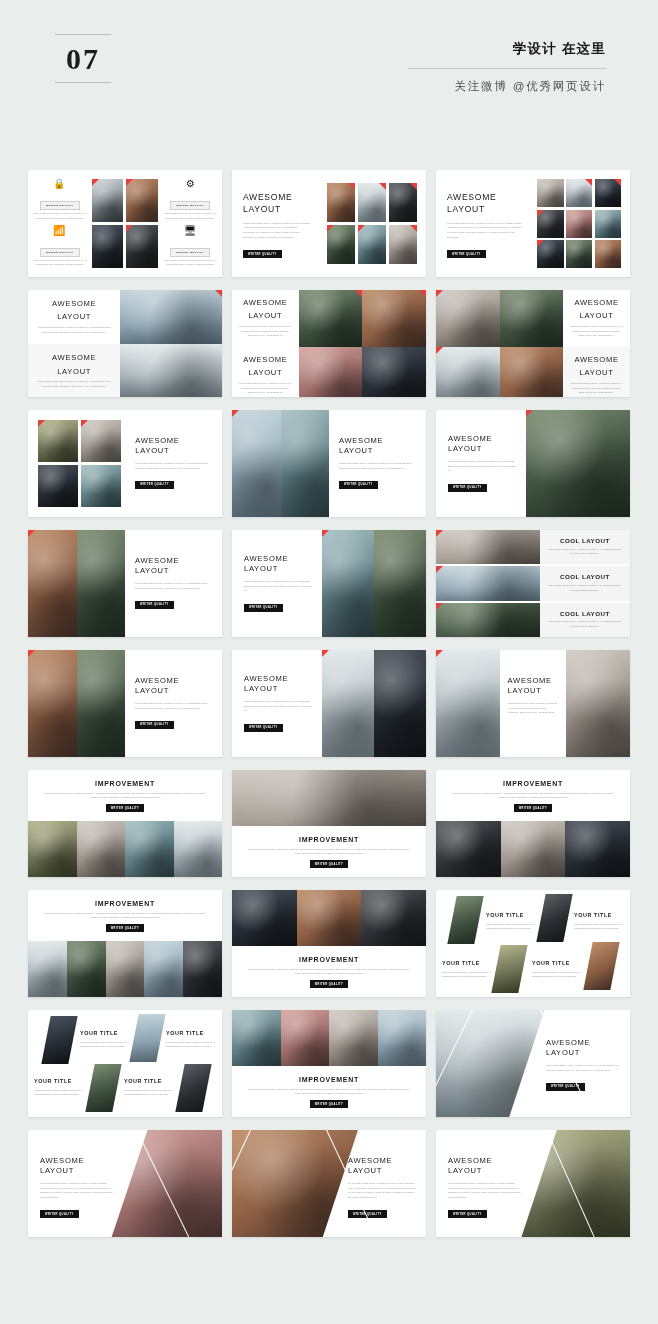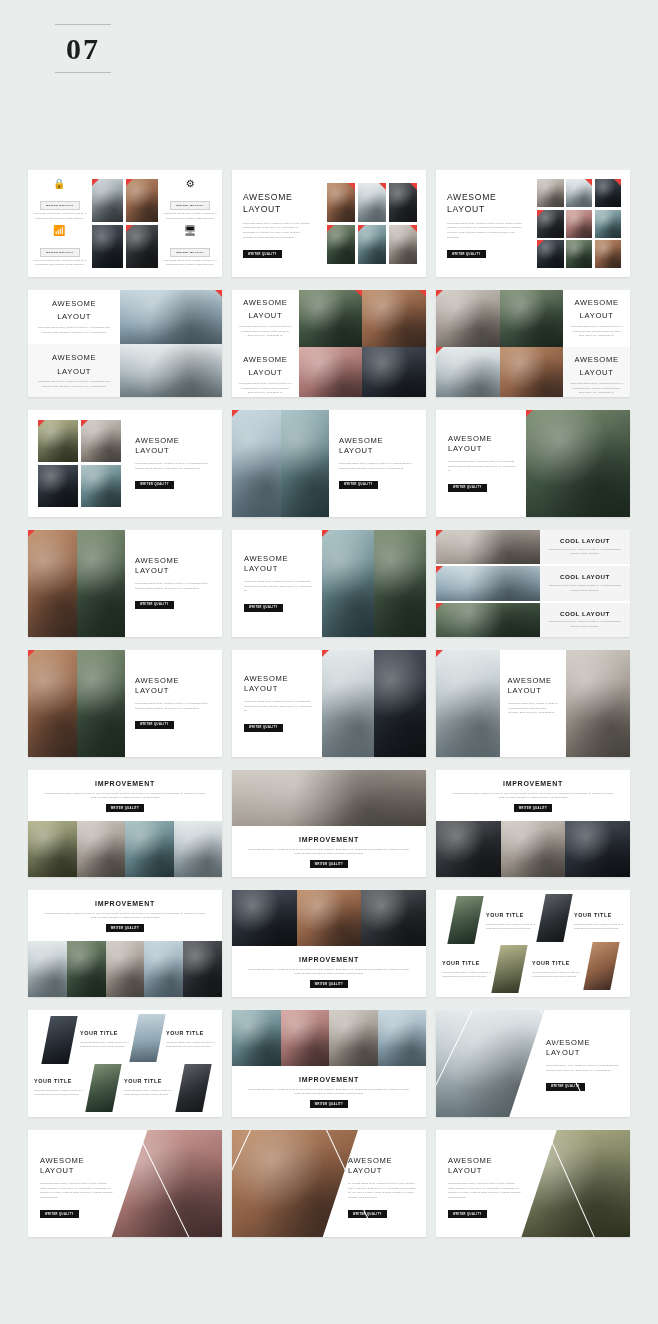--- a/index.html
+++ b/index.html
@@ -15,21 +15,21 @@
 
   
   .header {
     position: relative;
     height: 152px;
     width: 658px;
   }
   .hdr-number-wrap {
     position: absolute;
     left: 55px;
-    top: 24px;
+    top: 34px;
     width: 56px;
     text-align: center;
   }
   .hdr-rule-top, .hdr-rule-bot {
     height: 1px;
     background: #b9bdbd;
     width: 56px;
   }
   .hdr-number {
     font-family: "Liberation Serif", serif;
@@ -259,20 +259,25 @@
 </style>
 </head>
 <body>
 
 <div class="header">
   <div class="hdr-number-wrap">
     <div class="hdr-rule-top"></div>
     <div class="hdr-number">07</div>
     <div class="hdr-rule-bot"></div>
   </div>
+  <div class="hdr-right">
+    <div class="hdr-title-cn">学设计 在这里</div>
+    <div class="hdr-right-rule"></div>
+    <div class="hdr-sub-cn">关注微博 @优秀网页设计</div>
+  </div>
 </div>
 
 <div class="grid">
 
   <div class="slide L1">
     <div class="icol">
       <div class="feat">
         <span class="ficon">🔒</span>
         <span class="s-badge outline">WRITER QUALITY</span>
         <div class="s-body" style="margin-top:2px;text-align:center;max-height:14px">Maecenas ipsum dolor, cursus ut porta et, a consequat fauci tempus luctus interdum.</div>

